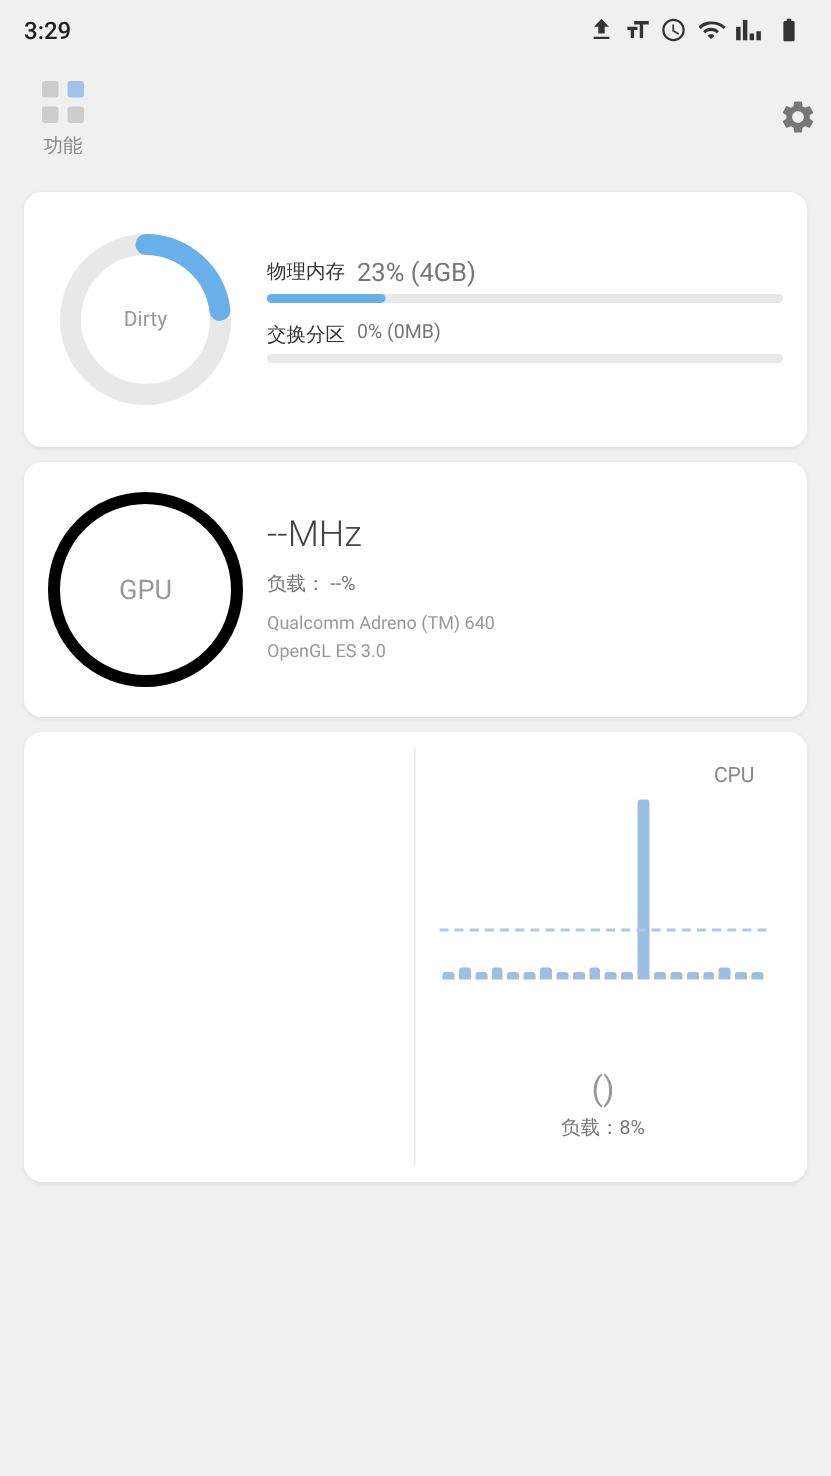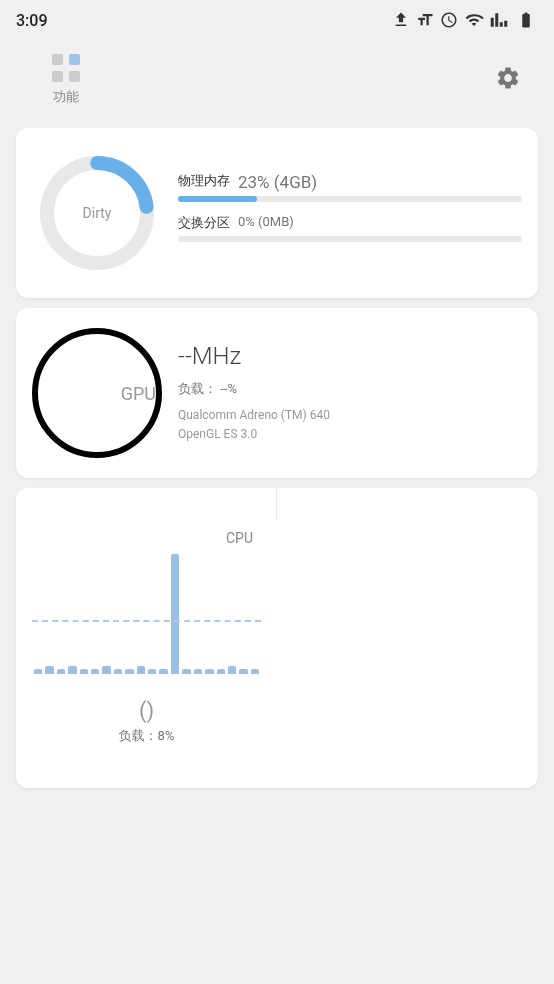--- a/index.html
+++ b/index.html
@@ -31,21 +31,21 @@
       align-items: center;
       gap: 6px;
     }
 
     
     .nav-bar {
       background: #f0f0f0;
       display: flex;
       align-items: center;
       justify-content: space-between;
-      padding: 6px 28px 8px;
+      padding: 6px 4px 8px;
     }
     .nav-tabs {
       display: flex;
       gap: 0;
     }
     .nav-tab {
       display: flex;
       flex-direction: column;
       align-items: center;
       padding: 4px 20px;
@@ -150,24 +150,24 @@
     
     .gpu-card {
       display: flex;
       align-items: center;
       gap: 16px;
     }
     .gpu-circle {
       width: 130px;
       height: 130px;
       border-radius: 50%;
-      border: 6px solid #000000;
-      display: flex;
-      align-items: center;
-      justify-content: flex-end;
+      border: 8px solid #000000;
+      display: flex;
+      align-items: center;
+      justify-content: center;
       flex-shrink: 0;
     }
     .gpu-circle-label {
       font-size: 18px;
       color: #999;
     }
     .gpu-info {
       flex: 1;
     }
     .gpu-mhz {
@@ -259,21 +259,21 @@
 
     .home-icon {
       width: 36px;
       height: 36px;
     }
   </style>
 </head>
 <body>
 
 <div class="status-bar">
-  <span class="status-time">3:09</span>
+  <span class="status-time">3:29</span>
   <div class="status-icons">
 
     <svg width="18" height="18" viewBox="0 0 24 24" fill="#333">
       <path d="M5 20h14v-2H5v2zm7-18L5.33 9h3.84v6h5.66V9h3.84L12 2z"></path>
     </svg>
 
     <svg width="18" height="18" viewBox="0 0 24 24" fill="#333">
       <path d="M9 4v3h5v12h3V7h5V4H9zm-6 8h3v7h3v-7h3V9H3v3z"></path>
     </svg>
 
@@ -361,21 +361,21 @@
       <span>负载：</span>
       <span>--%</span>
     </div>
     <div class="gpu-model">
       <div>Qualcomm Adreno (TM) 640</div>
       <div>OpenGL ES 3.0</div>
     </div>
   </div>
 </div>
 
-<div class="card cpu-card" style="display:flex; padding:0; height:300px;flex-direction:column;">
+<div class="card cpu-card" style="display:flex; padding:11px; height:300px;">
   <div class="cpu-left-panel"></div>
   <div class="cpu-right-panel">
     <div class="cpu-right-label">CPU</div>
     <div class="cpu-chart-area">
       <div class="cpu-chart-inner">
         <div class="cpu-dashed-line"></div>
         <div class="cpu-bars" id="cpu-bars-container" style="display: flex; align-items: flex-end; height: 120px; gap: 3px; padding: 0px 2px; width: 100%;">
         <div style="background: rgb(155, 191, 224); border-radius: 2px 2px 0px 0px; flex: 1 1 0%; height: 4.44444%;"></div>
             <div style="background: rgb(155, 191, 224); border-radius: 2px 2px 0px 0px; flex: 1 1 0%; height: 6.66667%;"></div>
             <div style="background: rgb(155, 191, 224); border-radius: 2px 2px 0px 0px; flex: 1 1 0%; height: 4.44444%;"></div>

